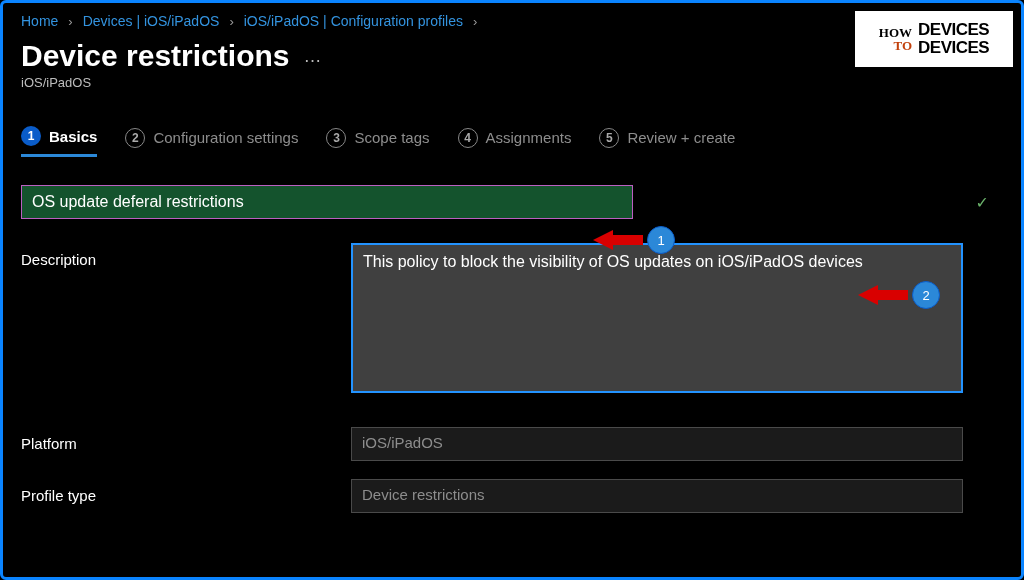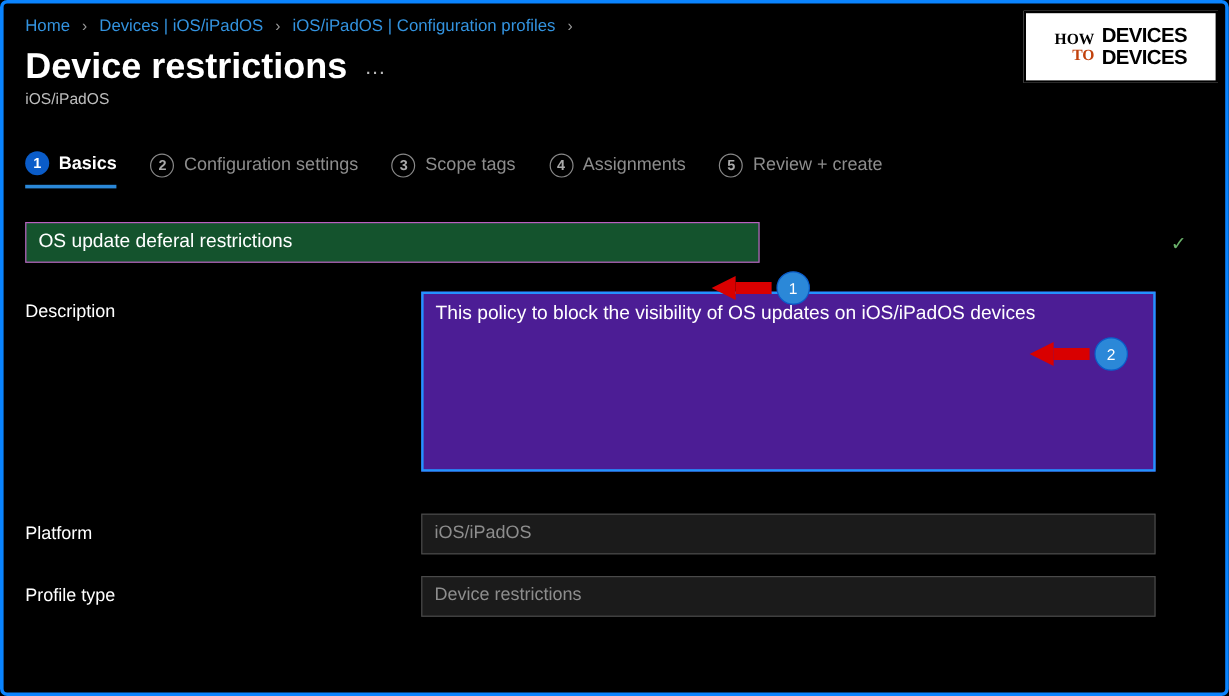--- a/index.html
+++ b/index.html
@@ -61,21 +61,21 @@
     width: 612px; height: 34px;
     background: #14532d;
     border: 1px solid #bb5fc1;
     color: #fff; font-size: 16px;
     padding: 4px 36px 4px 10px;
     outline: none;
   }
   .check-icon { position: absolute; right: 32px; top: 8px; color: #6bb36b; font-size: 16px; }
   .desc-area {
     width: 612px; height: 150px;
-    background: #4c1d95;
+    background: #404040;
     border: 2px solid #2393ff;
     color: #fff; font-size: 16px;
     padding: 8px 10px;
     resize: none; outline: none;
     font-family: inherit;
   }
   .readonly-field {
     width: 612px; height: 34px;
     background: #1b1b1b;
     border: 1px solid #4a4a4a;

